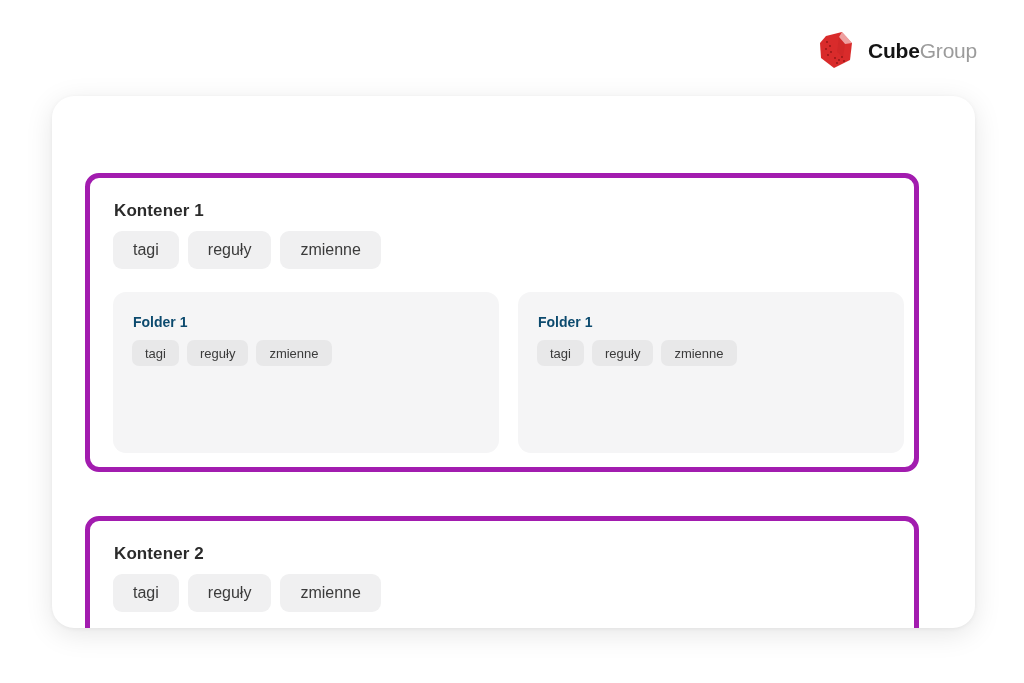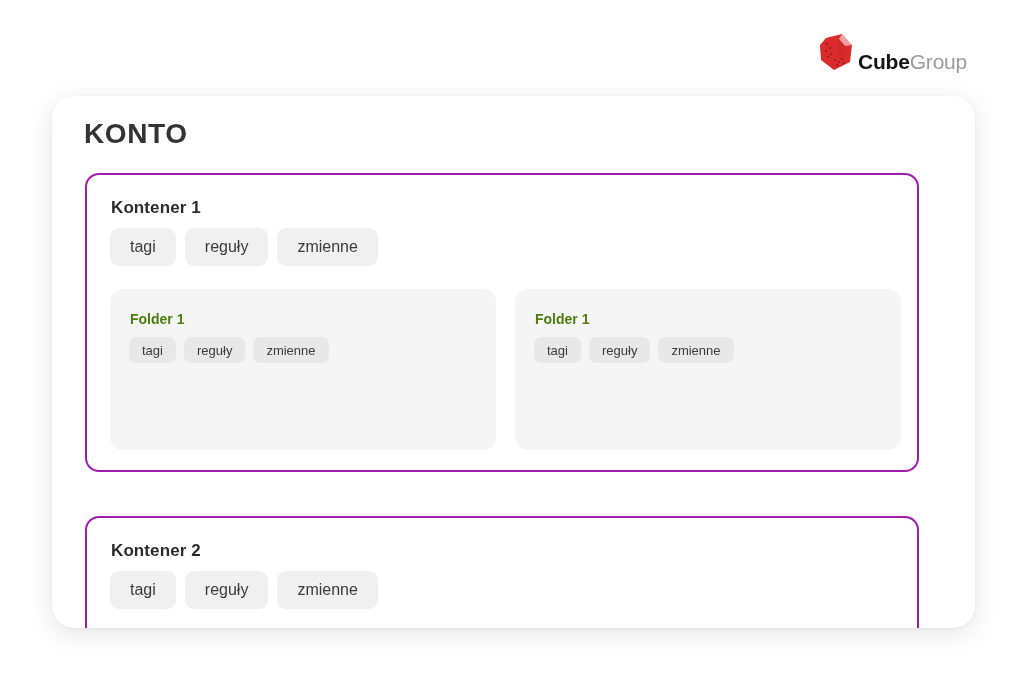--- a/index.html
+++ b/index.html
@@ -18,22 +18,22 @@
     height: 683px;
     background: #ffffff;
   }
 
   
   .brand {
     position: absolute;
     left: 818px;
     top: 28px;
     display: flex;
-    align-items: flex-end;
-    gap: 4px;
+    align-items: center;
+    gap: 14px;
     height: 44px;
   }
   .brand-mark {
     width: 36px;
     height: 40px;
     display: block;
   }
   .brand-text {
     font-size: 21px;
     letter-spacing: -0.2px;
@@ -72,21 +72,21 @@
     color: #333333;
     line-height: 1;
   }
 
   
   .container-card {
     position: absolute;
     left: 33px;
     width: 834px;
     background: #ffffff;
-    border: 2px solid #a21caf;
+    border: 5px solid #a21caf;
     border-radius: 14px;
     box-sizing: border-box;
     text-align: right;
   }
   .container-card.card-1 { top: 77px;  height: 299px; }
   .container-card.card-2 { top: 410px; height: 160px; margin-top: 10px; }
 
   .container-title {
     position: absolute;
     left: 24px;
@@ -134,21 +134,21 @@
     border-radius: 13px;
     position: relative;
     box-sizing: border-box;
   }
   .folder-title {
     position: absolute;
     left: 20px;
     top: 23px;
     font-size: 14px;
     font-weight: bold;
-    color: #4d7c0f;
+    color: #0c4a6e;
     line-height: 1;
   }
   .folder-tag-row {
     position: absolute;
     left: 19px;
     top: 48px;
     display: flex;
     gap: 8px;
   }
   .folder-tag-pill {
@@ -184,21 +184,20 @@
       <circle cx="21" cy="30" r="0.9" fill="#8e1515"></circle>
       <circle cx="24" cy="27" r="0.9" fill="#8e1515"></circle>
       <circle cx="26" cy="31" r="0.9" fill="#8e1515"></circle>
       <circle cx="19" cy="33" r="0.9" fill="#8e1515"></circle>
     </svg>
     <div class="brand-text"><span class="brand-name">Cube</span><span class="brand-suffix">Group</span></div>
   </div>
 
   <div class="outer-card">
 
-    <div class="page-title">KONTO</div>
 
     <div class="container-card card-1">
       <div class="container-title">Kontener 1</div>
 
       <div class="tag-row">
         <div class="tag-pill">tagi</div>
         <div class="tag-pill">reguły</div>
         <div class="tag-pill">zmienne</div>
       </div>
 

